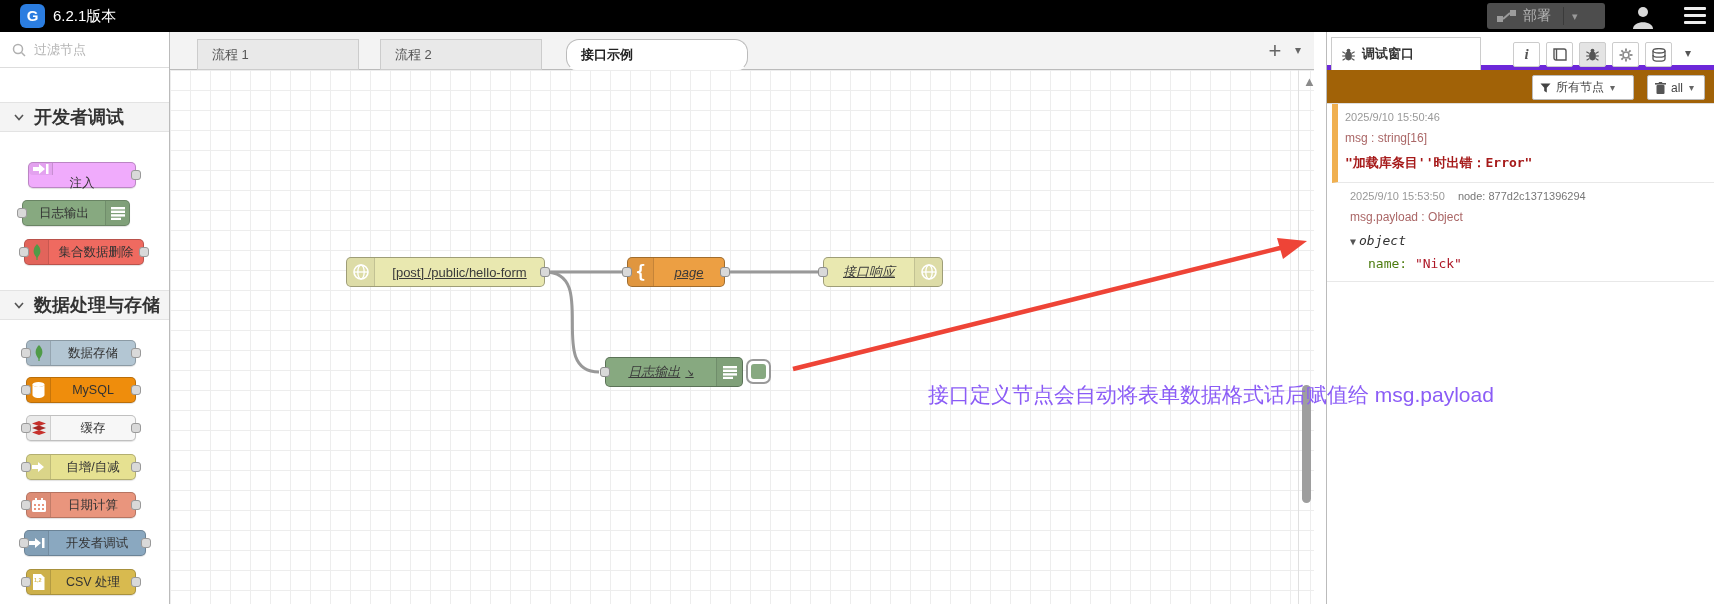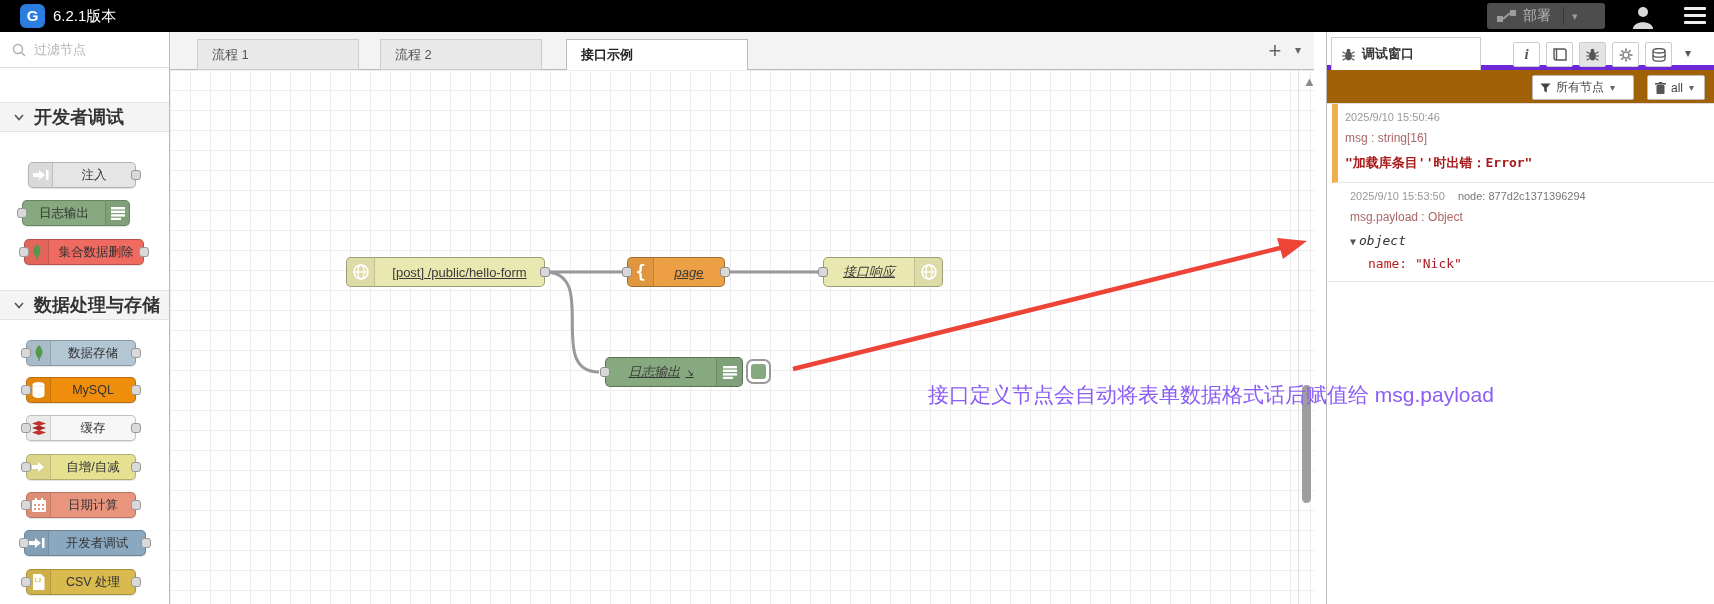--- a/index.html
+++ b/index.html
@@ -44,21 +44,21 @@
           border-radius:3px; top:7px; }
   .port.pl { left:-6px; } .port.pr { right:-6px; }
   #palette-scroll-thumb { position:absolute; left:171px; top:66px; width:8px; height:48px;
                           background:#a9a9a9; border-radius:4px; }
 
   
   #tabbar { position:absolute; left:170px; top:32px; width:1144px; height:38px; background:#f3f3f3;
             border-bottom:1px solid #bbb; }
   .flowtab { position:absolute; top:7px; height:31px; border:1px solid #ccc; background:#e9e9e9;
              font-size:13px; color:#555; display:flex; align-items:center; padding-left:14px; }
-  .flowtab.active { background:#fff; border-color:#bbb; border-bottom:1px solid #fff; color:#222; font-weight:bold; height:32px; }
+  .flowtab.active { background:#fff; border-color:#bbb; border-bottom:1px solid #fff; color:#222; font-weight:bold; height:32px;border-radius:13px; }
   #tab-add { position:absolute; left:1093px; top:6px; font-size:22px; color:#666; width:24px; text-align:center; }
   #tab-list-caret { position:absolute; left:1125px; top:11px; font-size:12px; color:#666; }
 
   
   #canvas { position:absolute; left:170px; top:70px; width:1144px; height:534px; background:#fff;
             background-image:linear-gradient(to right,#ededed 1px,transparent 1px),
                              linear-gradient(to bottom,#ededed 1px,transparent 1px);
             background-size:20px 20px; overflow:hidden; }
   .cnode { position:absolute; height:30px; border:1px solid rgba(0,0,0,0.32); border-radius:5px;
            display:flex; align-items:stretch; font-size:13px; color:#3a3a3a; }
@@ -150,21 +150,21 @@
       <span class="ph">过滤节点</span>
     </div>
 
     <div class="cat-header" style="top:70px">
       <svg class="chev" width="10" height="7" viewBox="0 0 10 7">
         <polyline points="1,1 5,5.5 9,1" fill="none" stroke="#555" stroke-width="1.6"></polyline>
       </svg>
       <span class="clabel">开发者调试</span>
     </div>
 
-    <div class="pal-node" style="left: 28px; top: 130px; width: 108px; background-color: #e5e5e5;">
+    <div class="pal-node" style="left: 28px; top: 130px; width: 108px; background-color: #f0abfc; flex-direction: column;">
       <div class="ibox l">
         <svg width="16" height="12" viewBox="0 0 16 12">
             <path d="M0 4 h6 V1 l6 5 -6 5 V8 H0 Z" fill="#fff"></path>
             <rect x="13" y="1" width="2.5" height="10" fill="#fff"></rect>
           </svg>
       </div>
       <div class="nlabel">注入</div>
       <div class="port pr"></div>
     </div>
 
@@ -478,20 +478,20 @@
       <div class="dmsg" style="padding-left:23px">
         <div class="meta1">
           <span>2025/9/10 15:53:50</span>
           <span class="nodeid">node: 877d2c1371396294</span>
         </div>
         <div class="meta2">msg.payload : Object</div>
         <div class="tree">
           <span class="caret">▼</span><span class="oname">object</span>
         </div>
         <div class="kv">
-          <span style="color: #b91c1c;">name:</span>
+          <span style="color: #4d7c0f;">name:</span>
           <span style="color: rgb(173, 22, 37);">"Nick"</span>
         </div>
       </div>
     </div>
   </div>
 
 </div>
 
 </body></html>

